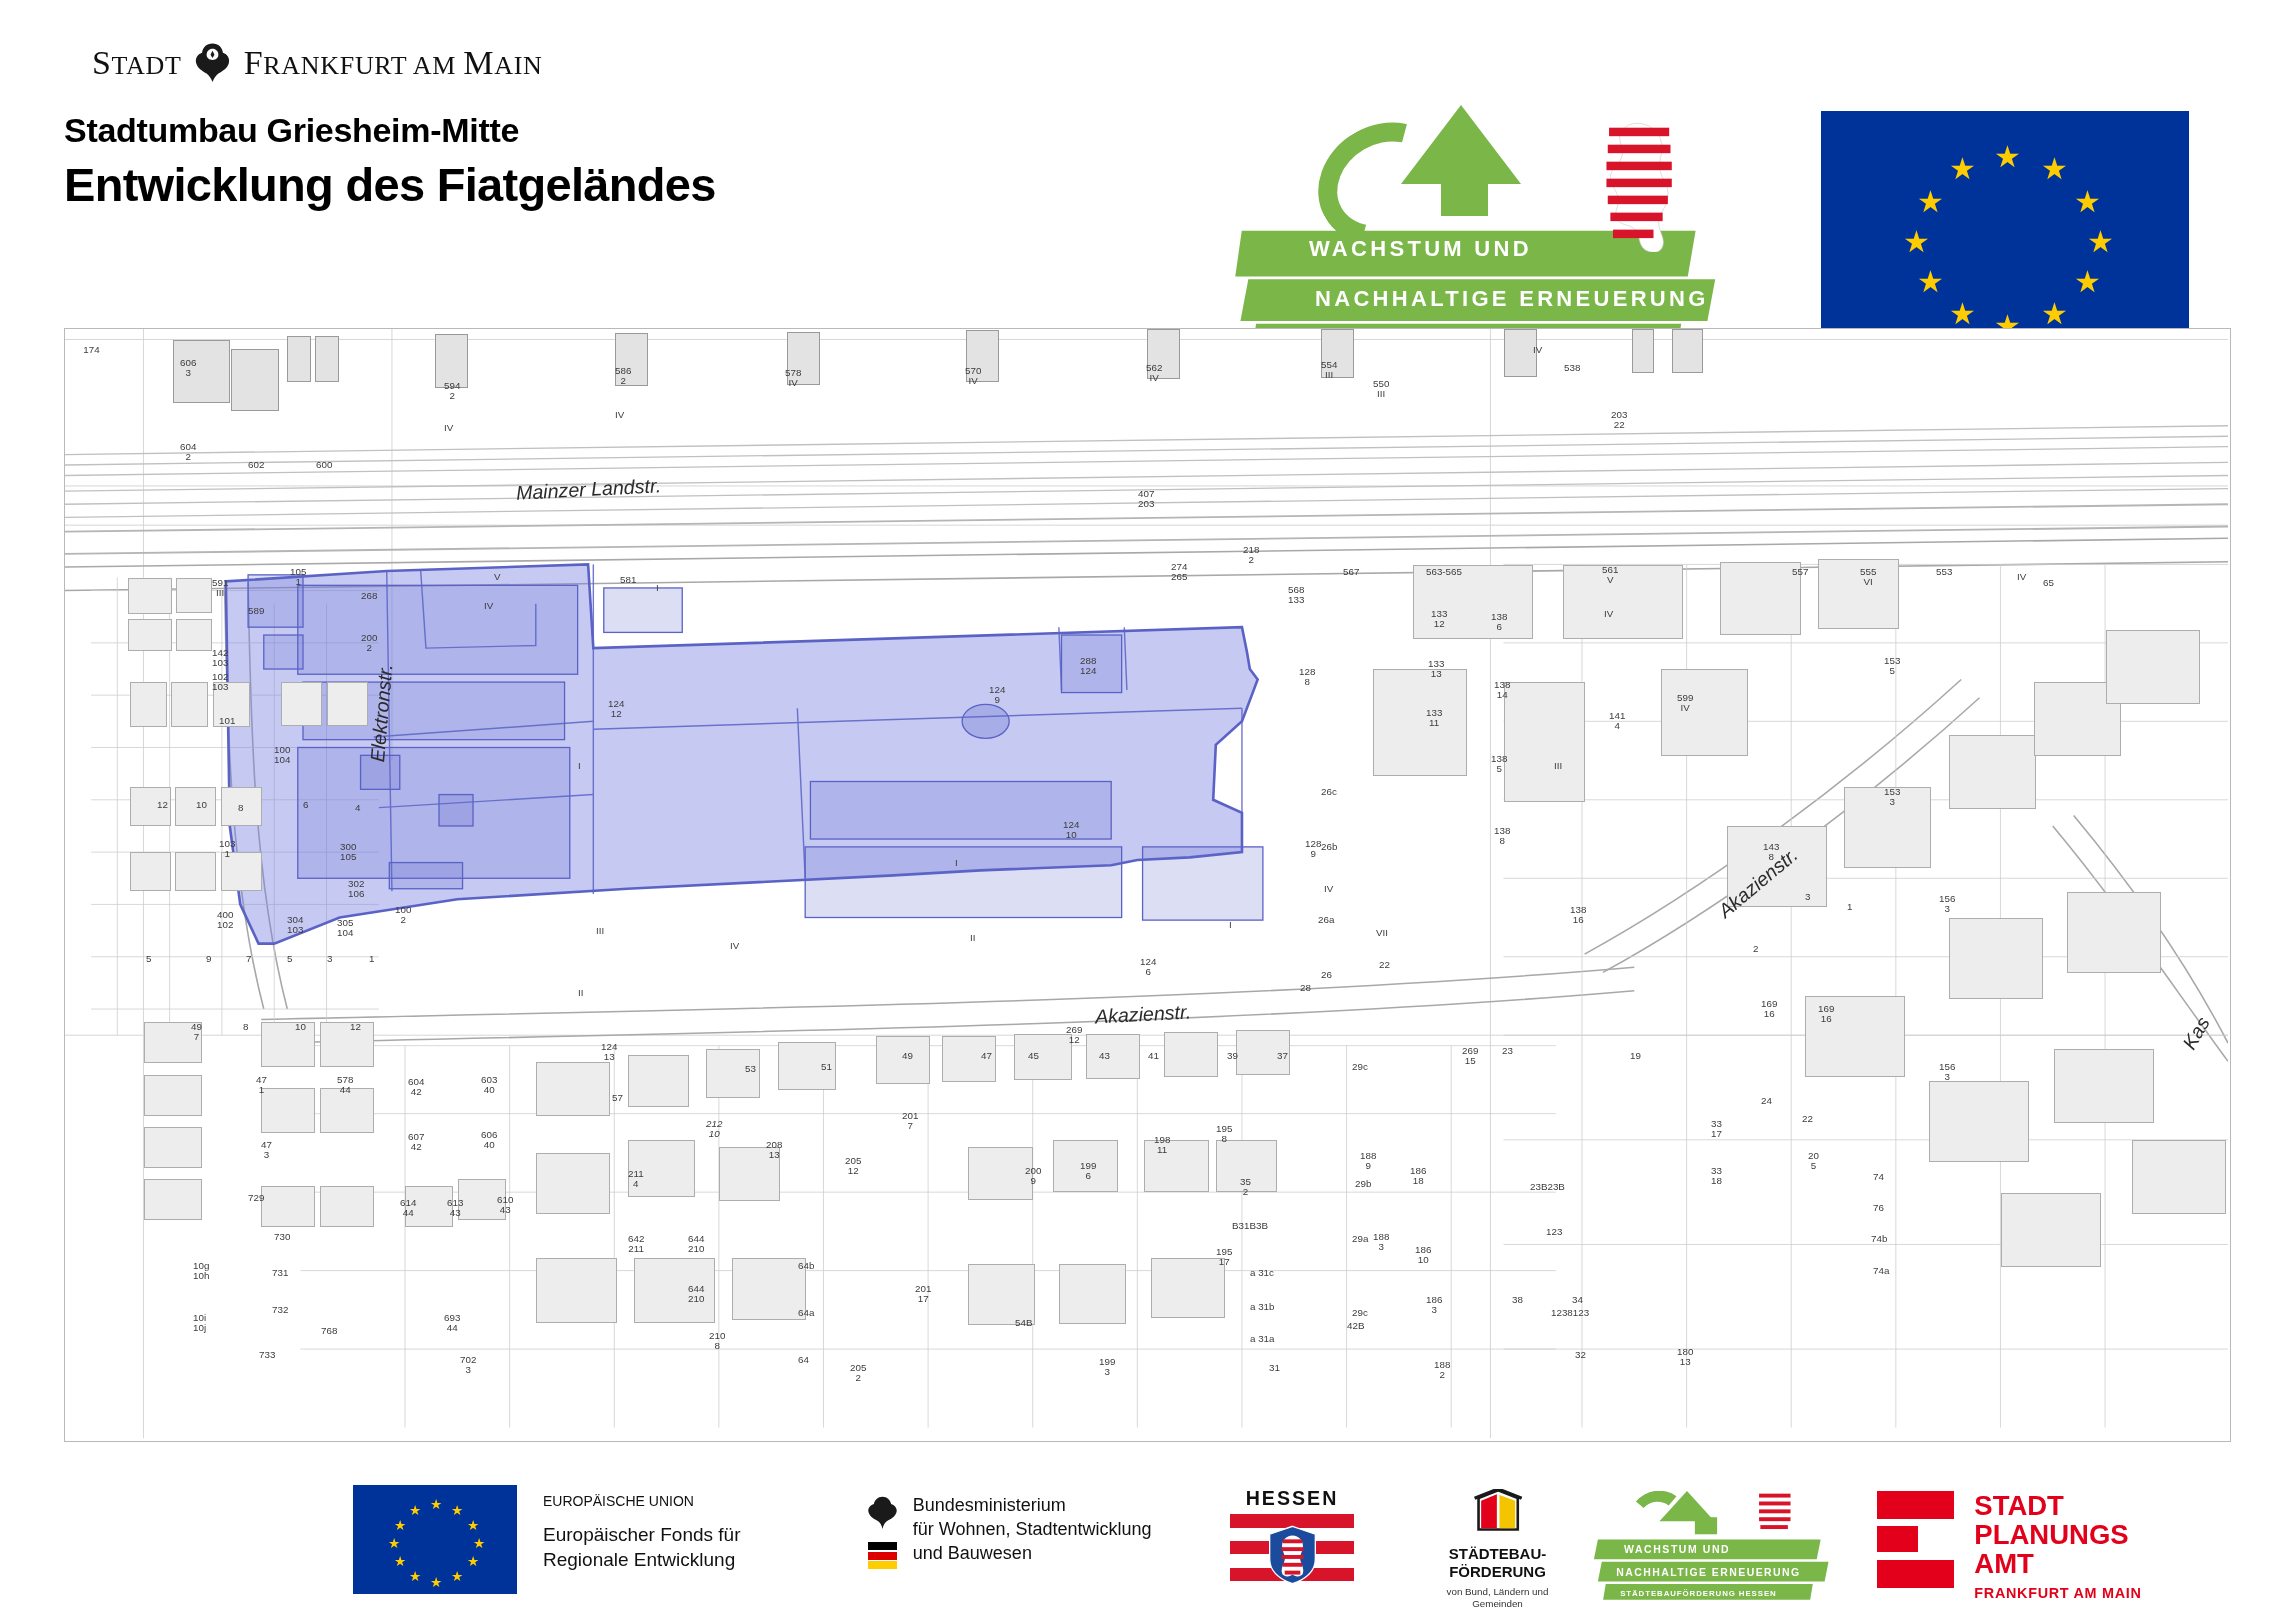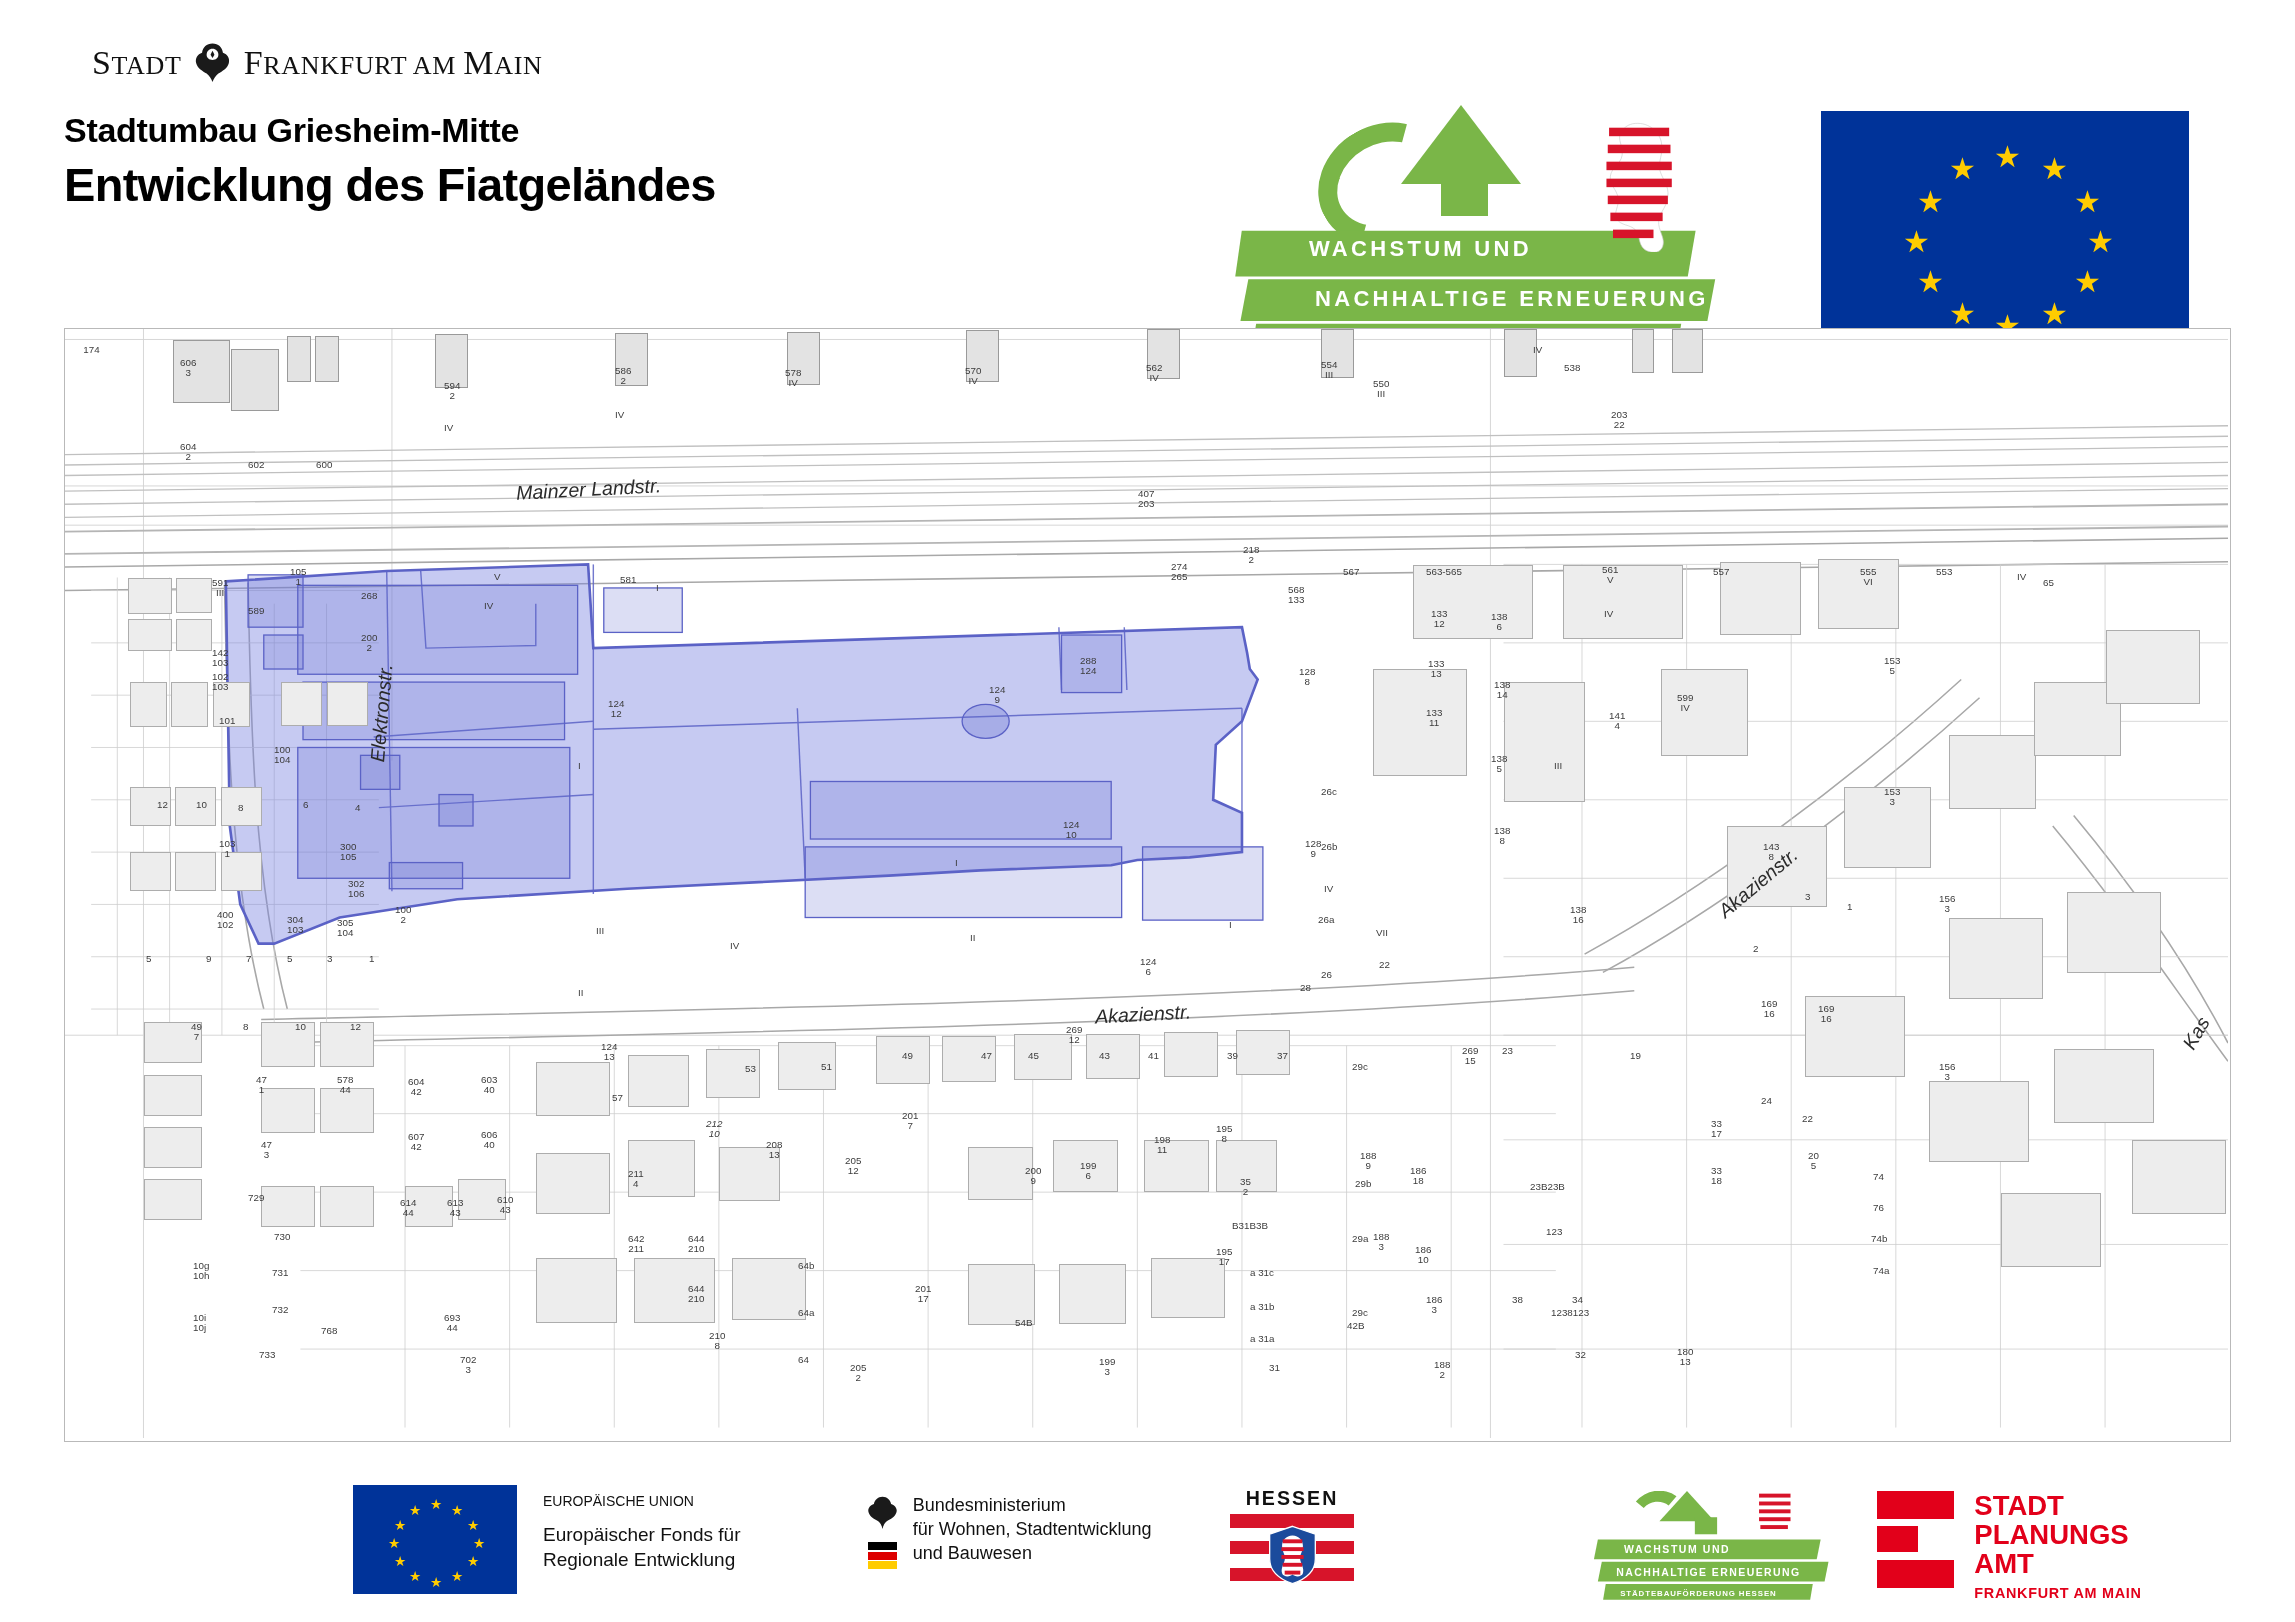--- a/index.html
+++ b/index.html
@@ -616,21 +616,21 @@
         <div class="maplabel" style="left: 1426px; top: 425px; white-space: pre-line;">138
 5</div>
         <div class="maplabel" style="left: 1429px; top: 497px; white-space: pre-line;">138
 8</div>
         <div class="maplabel" style="left: 1505px; top: 576px; white-space: pre-line;">138
 16</div>
         <div class="maplabel" style="left: 1278px; top: 238px; white-space: pre-line;">567</div>
         <div class="maplabel" style="left: 1361px; top: 238px; white-space: pre-line;">563-565</div>
         <div class="maplabel" style="left: 1537px; top: 236px; white-space: pre-line;">561
 V</div>
-        <div class="maplabel" style="left: 1648px; top: 238px; white-space: pre-line; text-align: right;">557</div>
+        <div class="maplabel" style="left: 1727px; top: 238px; white-space: pre-line; text-align: right;">557</div>
         <div class="maplabel" style="left: 1795px; top: 238px; white-space: pre-line;">555
 VI</div>
         <div class="maplabel" style="left: 1871px; top: 238px; white-space: pre-line;">553</div>
         <div class="maplabel" style="left: 1952px; top: 243px; white-space: pre-line;">IV</div>
         <div class="maplabel" style="left: 1978px; top: 249px; white-space: pre-line;">65</div>
         <div class="maplabel" style="left: 1819px; top: 327px; white-space: pre-line;">153
 5</div>
         <div class="maplabel" style="left: 1819px; top: 458px; white-space: pre-line;">153
 3</div>
         <div class="maplabel" style="left: 1698px; top: 513px; white-space: pre-line;">143
@@ -901,20 +901,32 @@
           <rect x="24" y="22" width="30" height="6"></rect>
           <rect x="22" y="34" width="34" height="6"></rect>
           <rect x="22" y="46" width="34" height="6"></rect>
           <rect x="24" y="58" width="30" height="6"></rect>
           <rect x="27" y="70" width="24" height="6"></rect>
         </g>
       </svg>
     </div>
   </div>
 
+  <div class="staedtebau">
+    <svg width="85" height="51" viewBox="0 0 130 78" style="display:block;margin:0 auto 5.2px;">
+      <path d="M36 14 L66 2 L96 14 V62 H36 Z" fill="#ffffff" stroke="#1a1a1a" stroke-width="4"></path>
+      <path d="M40 18 L64 8 L64 60 H40 Z" fill="#e2001a"></path>
+      <path d="M68 9 L92 18 V60 H68 Z" fill="#f5c400"></path>
+      <path d="M30 14 L66 0 L102 14" fill="none" stroke="#1a1a1a" stroke-width="5"></path>
+    </svg>
+    <div class="t1" style="white-space:pre-line;">STÄDTEBAU-
+FÖRDERUNG</div>
+    <div class="t2" style="white-space:pre-line;">von Bund, Ländern und
+Gemeinden</div>
+  </div>
 
   <div class="wachstum-bottom">
     <svg width="249" height="118" viewBox="0 0 380 180">
       <path d="M70 16 a46 46 0 0 1 62 -8 l-12 14 a28 28 0 0 0 -38 4 z" fill="#7ab648"></path>
       <polygon points="148,0 190,46 106,46" fill="#7ab648"></polygon>
       <rect x="160" y="40" width="34" height="26" fill="#7ab648"></rect>
       <polygon points="12,74 352,74 346,104 6,104" fill="#7ab648"></polygon>
       <polygon points="18,108 364,108 358,138 12,138" fill="#7ab648"></polygon>
       <polygon points="24,142 340,142 336,166 20,166" fill="#7ab648"></polygon>
       <g fill="#ffffff" font-family="Liberation Sans" font-weight="bold">

